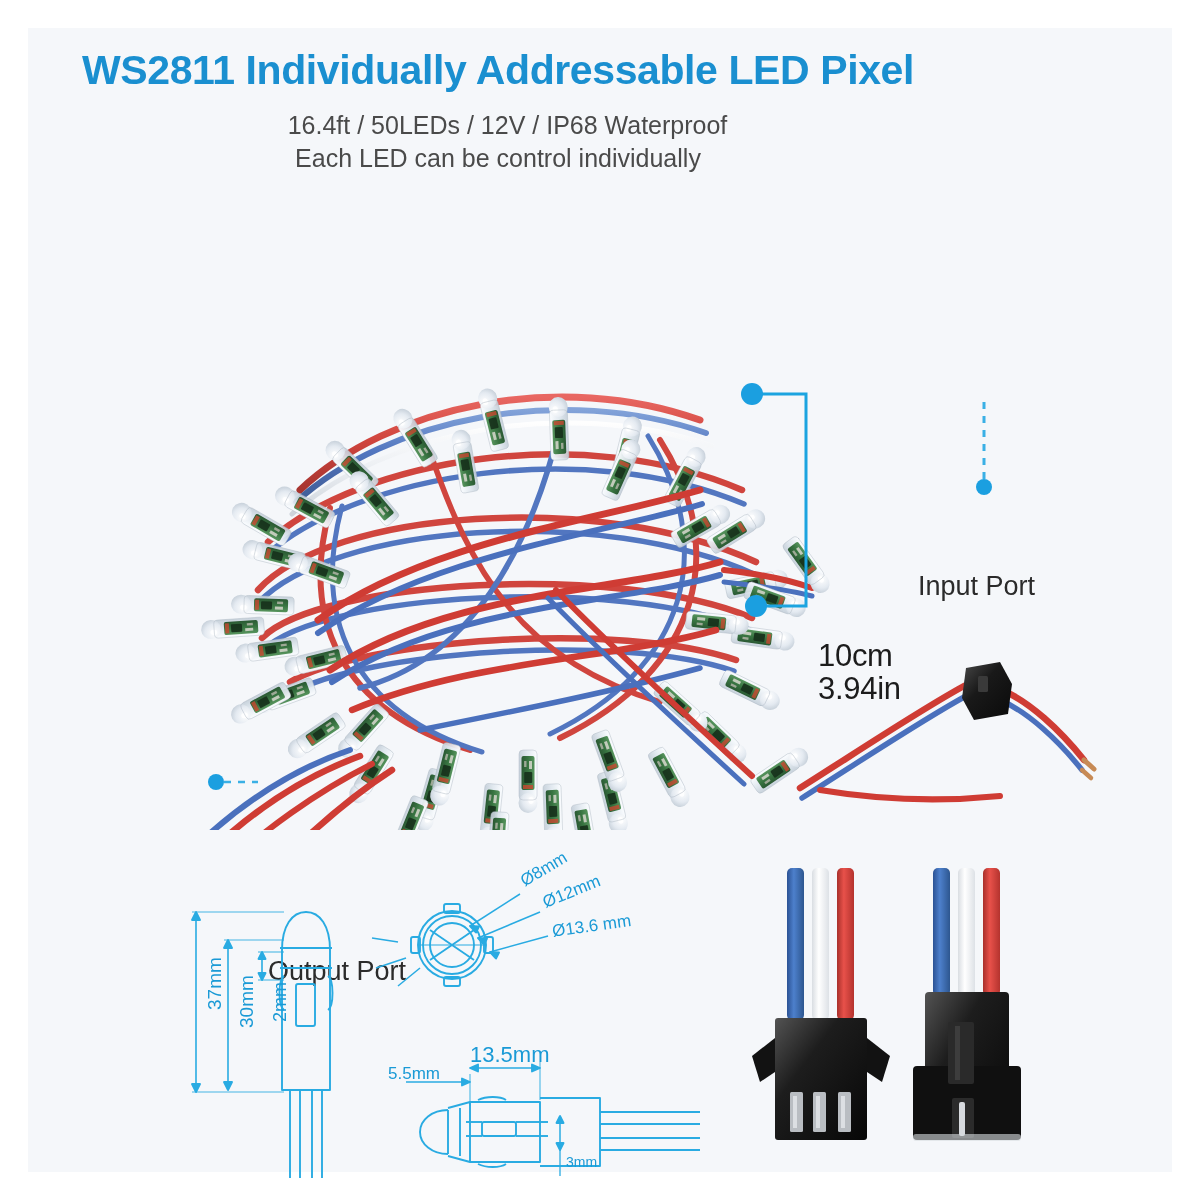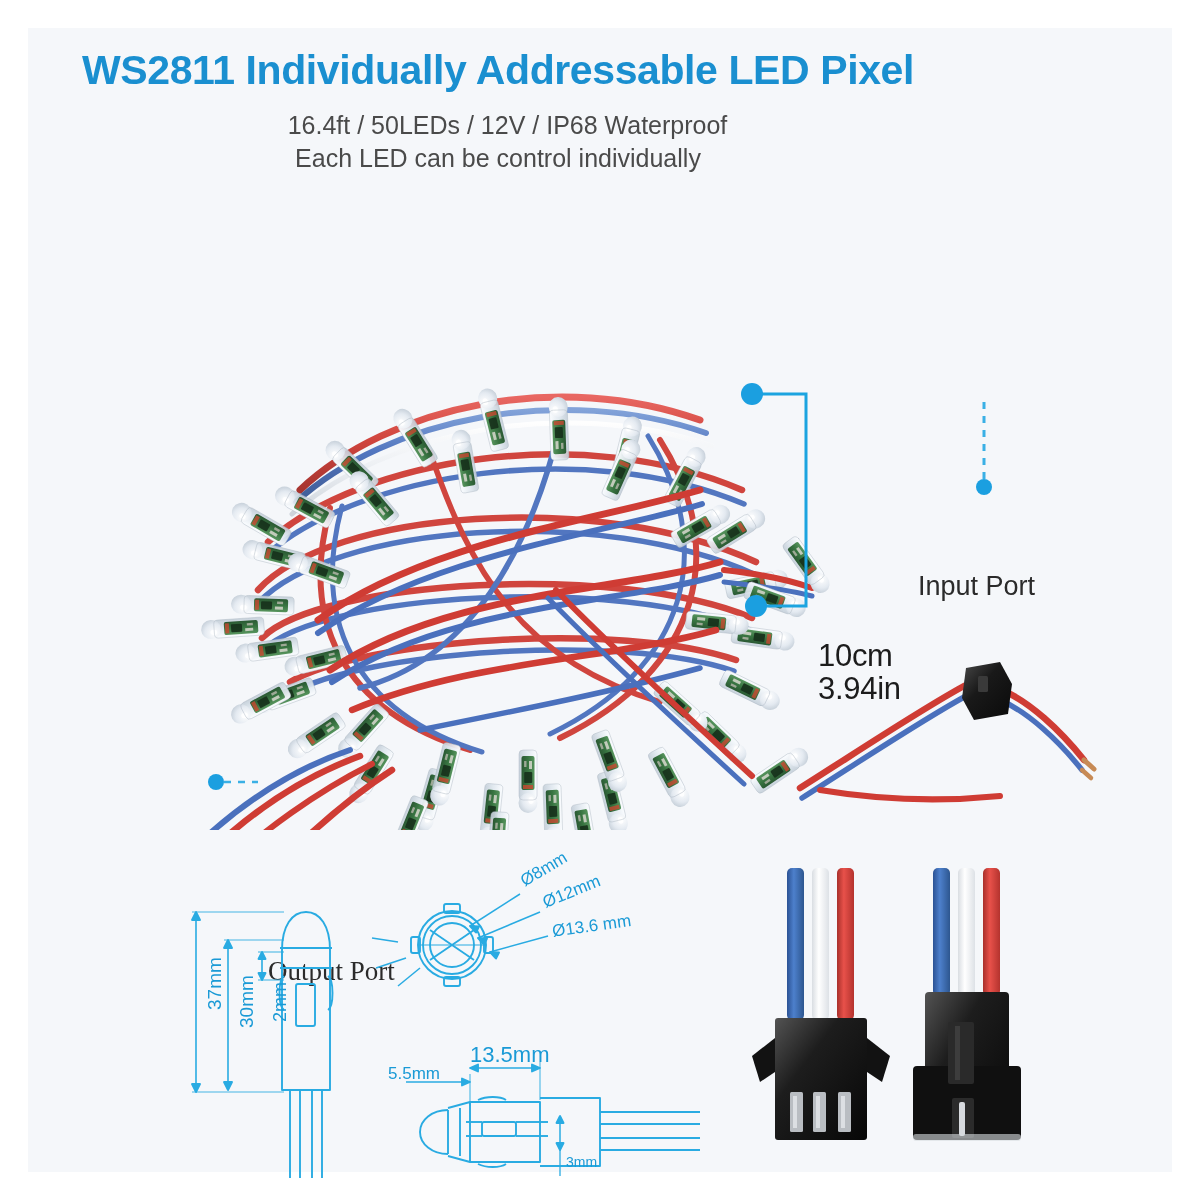--- a/index.html
+++ b/index.html
@@ -31,21 +31,21 @@
 
   
   .photo-zone{position:absolute;left:0;top:190px;width:1156px;height:640px;}
   .svg-abs{position:absolute;left:0;top:0;}
 
   
   .callout{
     position:absolute;font-size:27px;color:#2b2b2b;white-space:nowrap;
   }
   #label-input{left:918px;top:381px;}
-  #label-output{left:268px;top:766px;font-family:Liberation Serif, serif;}
+  #label-output{left:268px;top:766px;}
   .dimtext{
     position:absolute;font-size:31px;color:#1c1c1c;line-height:1.08;
     white-space:nowrap;letter-spacing:-0.3px;
   }
   #dim-10cm{left:818px;top:449px;}
 
   
   .draw-zone{position:absolute;left:0;top:860px;width:1200px;height:340px;}
   .dimlabel{
     position:absolute;color:#1a9ad6;white-space:nowrap;

